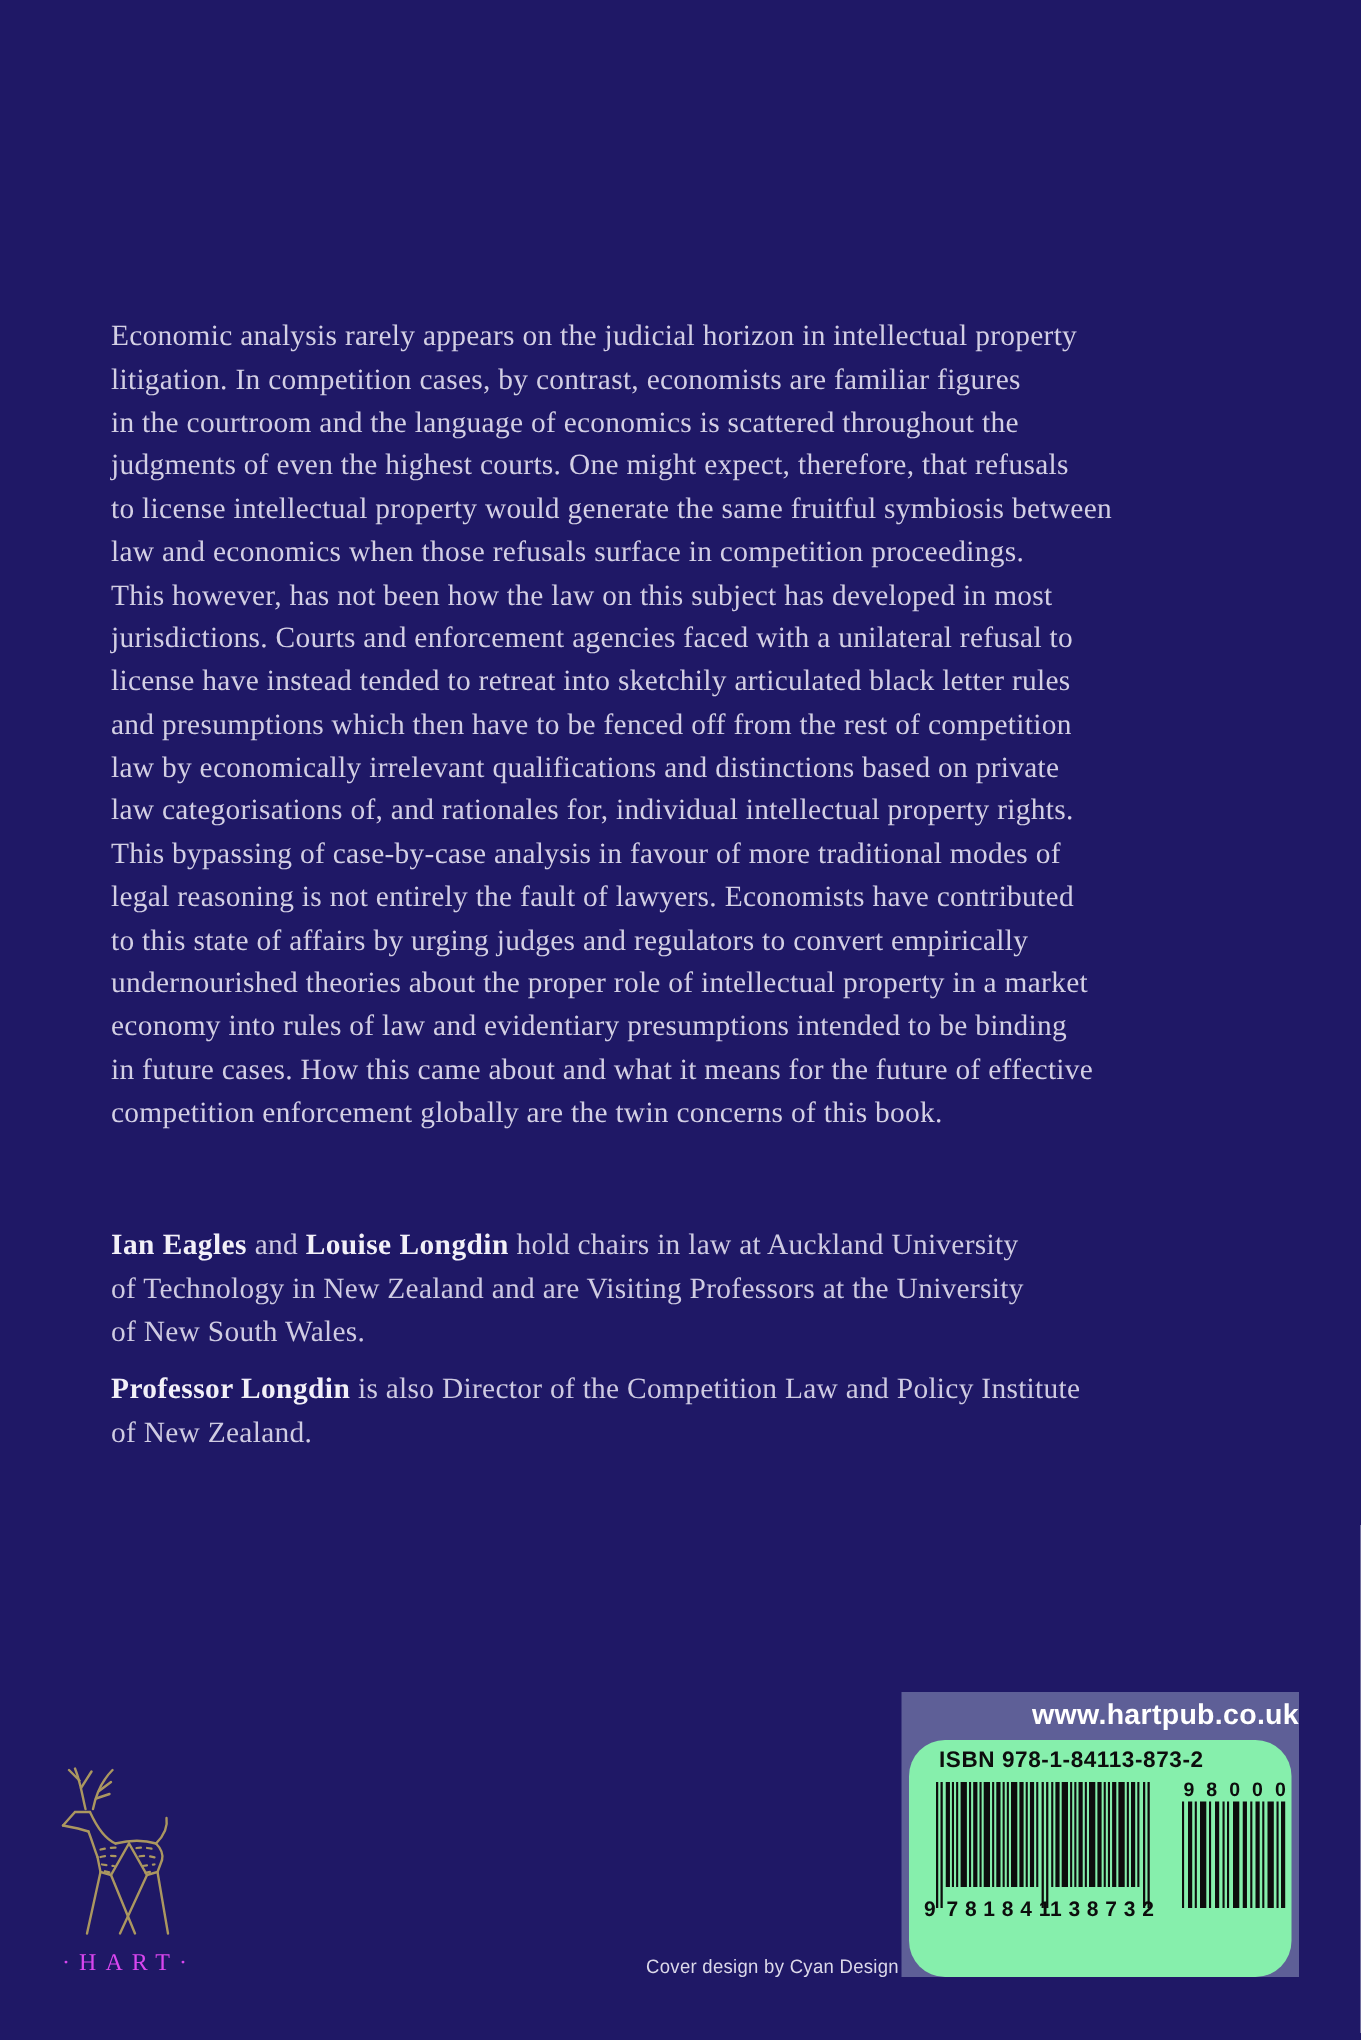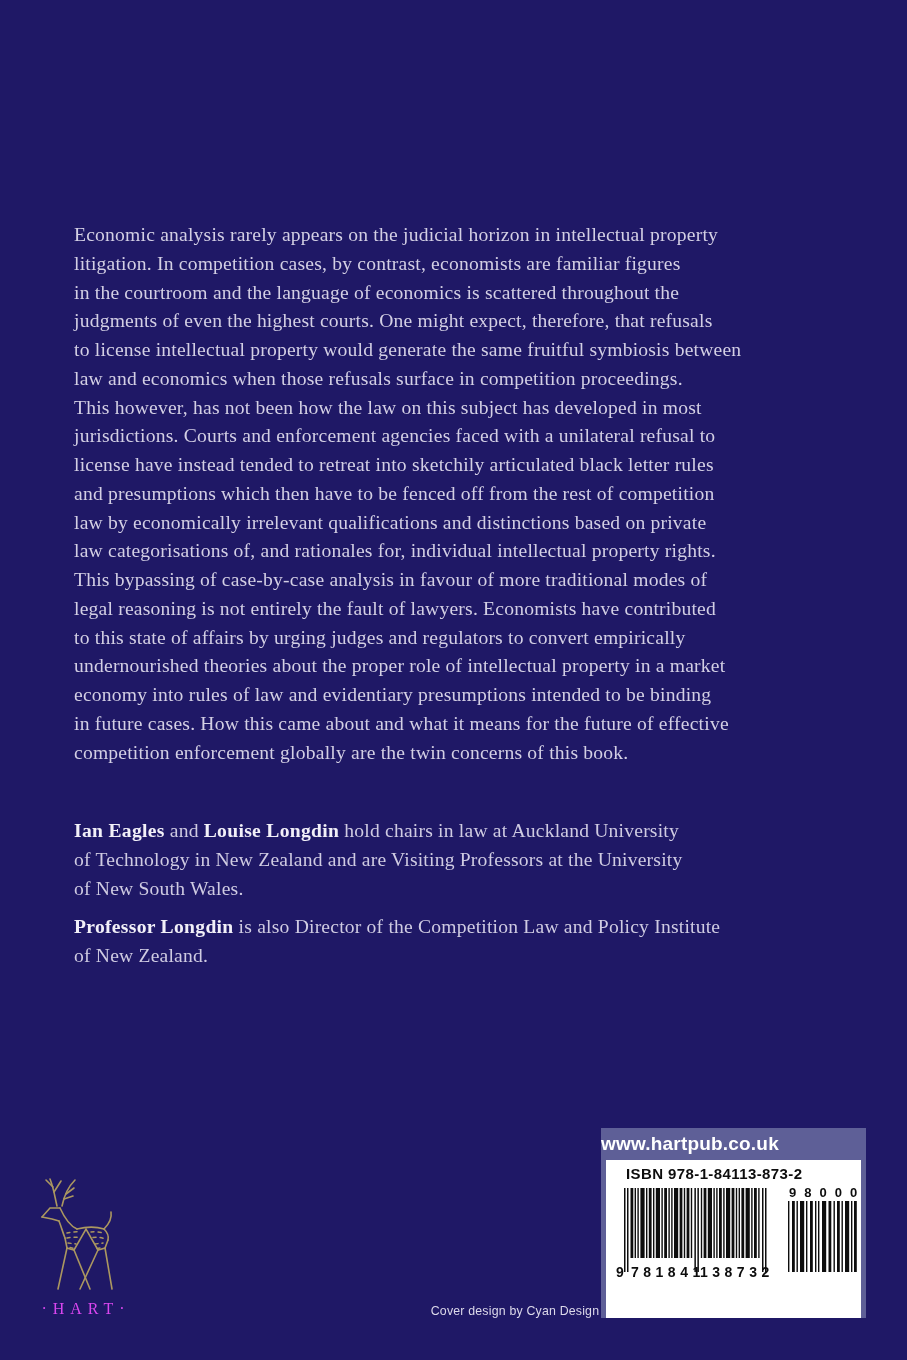--- a/index.html
+++ b/index.html
@@ -6,21 +6,21 @@
   html,body { width:907px; height:1360px; }
   body { font-family:"Liberation Serif", serif; }
 
   .cover {
     position:relative; width:907px; height:1360px;
     background:#1f1866; overflow:hidden;
   }
 
   
   .blurb {
-    position:absolute; left:74px; top:221px; width:820px;
+    position:absolute; left:74px; top:211px; width:820px;
     font-size:19.6px; line-height:28.75px; color:#d3cfe4;
     white-space:pre-line; letter-spacing:0.2px;
   }
 
   .bio {
     position:absolute; left:74px; width:820px;
     font-size:19.6px; line-height:28.75px; color:#cfcbe2;
     white-space:pre-line; letter-spacing:0.2px;
   }
   .bio-1 { top:817px; }
@@ -37,25 +37,25 @@
     margin-top:4px; font-size:16px; letter-spacing:6px; padding-left:4px;
     color:#d946ef; font-family:"Liberation Serif", serif;
   }
 
   
   .barcode-box {
     position:absolute; left:601px; top:1128px; width:265px; height:190px;
     background:#5e5f97; display:flex; flex-direction:column;
     font-family:"Liberation Sans", sans-serif;
   }
-  .band { color:#ffffff; font-weight:bold; text-align:left; }
+  .band { color:#ffffff; font-weight:bold; text-align:right; }
   .band-top { height:32px; font-size:19px; line-height:32px; letter-spacing:0.2px; }
   .band-bottom { height:34px; font-size:21px; line-height:33px; letter-spacing:1px; }
   .white-area {
-    flex:1; margin:0 5px; background:#ffffff; position:relative; overflow:hidden;
+    flex:1; margin:0 5px; background:#86efac; position:relative; overflow:hidden;border-radius:24px;
   }
   .isbn-label {
     position:absolute; left:20px; top:5px;
     font-size:15px; font-weight:bold; color:#0d0d0d; letter-spacing:0.4px;
   }
   .ean-main { position:absolute; left:10px; top:24px; }
   .ean-supp { position:absolute; left:180px; top:24px; }
   .ean-main text, .ean-supp text {
     font-family:"Liberation Sans", sans-serif; font-weight:bold; fill:#0d0d0d;
   }

